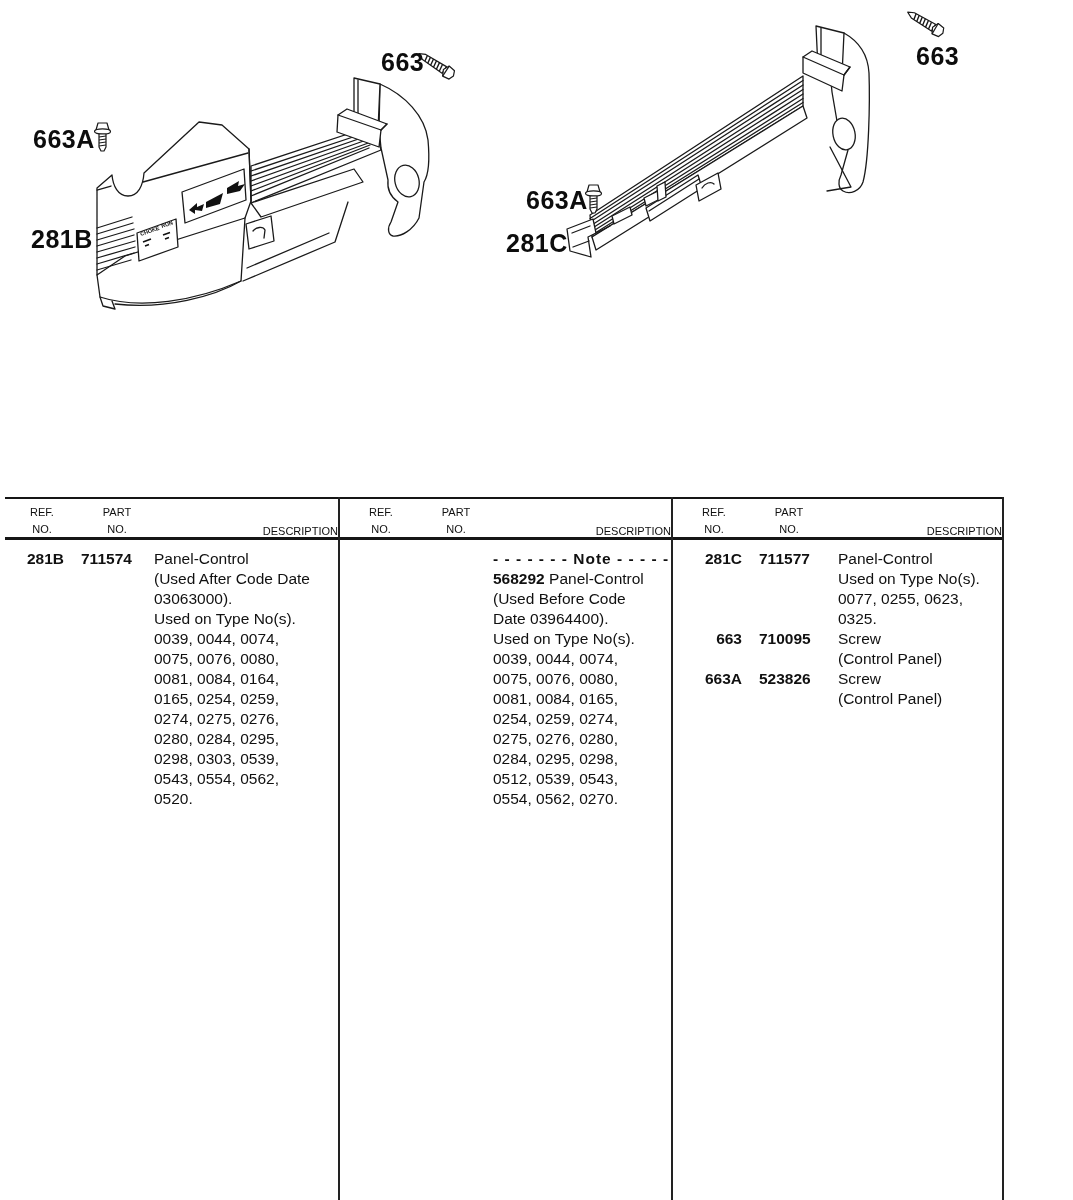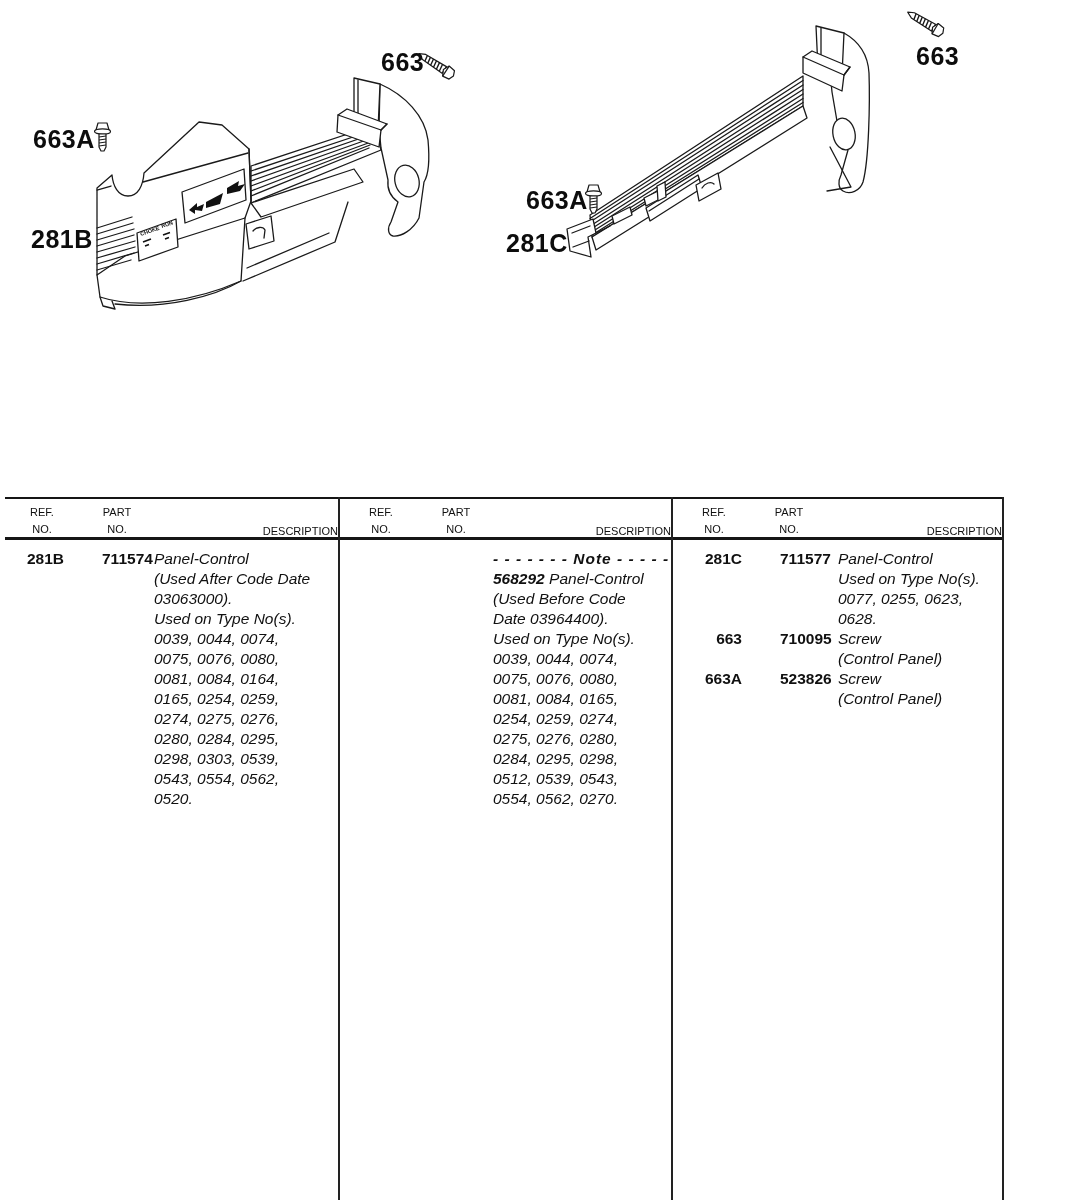--- a/index.html
+++ b/index.html
@@ -14,22 +14,22 @@
   
   .thead{position:absolute;top:504px;height:36px;font-size:11px;line-height:17px;}
   .thead .hgrid{display:grid;grid-template-columns:84px 66px 1fr;height:36px;}
   .thead .stack{text-align:center;}
   .thead .desc-h{align-self:end;text-align:right;}
   
   .tcol{position:absolute;top:549px;font-size:15.5px;}
   .entry{display:grid;grid-template-columns:64px 90px 1fr;align-items:start;}
   .col3 .entry{grid-template-columns:70px 96px 1fr;}
   .entry .ref{font-weight:bold;text-align:right;line-height:20px;}
-  .entry .part{font-weight:bold;padding-left:38px;line-height:20px;}
-  .line{height:20px;line-height:20px;white-space:nowrap;font-style:italic;}
+  .entry .part{font-weight:bold;padding-left:17px;line-height:20px;}
+  .line{height:20px;line-height:20px;white-space:nowrap;}
   .b{font-weight:bold;}
   .note-line{font-weight:bold;letter-spacing:1px;}
   svg text{font-family:"Liberation Sans", sans-serif;}
 </style>
 </head>
 <body>
 
 <div id="page">
 
   <svg class="illus" style="left:85px;top:70px" width="360" height="250" viewBox="0 0 360 250">
@@ -274,21 +274,21 @@
   </div>
 
   <div class="tcol col3" style="left:672px;width:330px">
     <div class="entry">
       <div class="ref">281C</div>
       <div class="part">711577</div>
       <div>
         <div class="line">Panel-Control</div>
         <div class="line">Used on Type No(s).</div>
         <div class="line">0077, 0255, 0623,</div>
-        <div class="line">0628.</div>
+        <div class="line">0325.</div>
       </div>
     </div>
     <div class="entry">
       <div class="ref">663</div>
       <div class="part">710095</div>
       <div>
         <div class="line">Screw</div>
         <div class="line">(Control Panel)</div>
       </div>
     </div>

